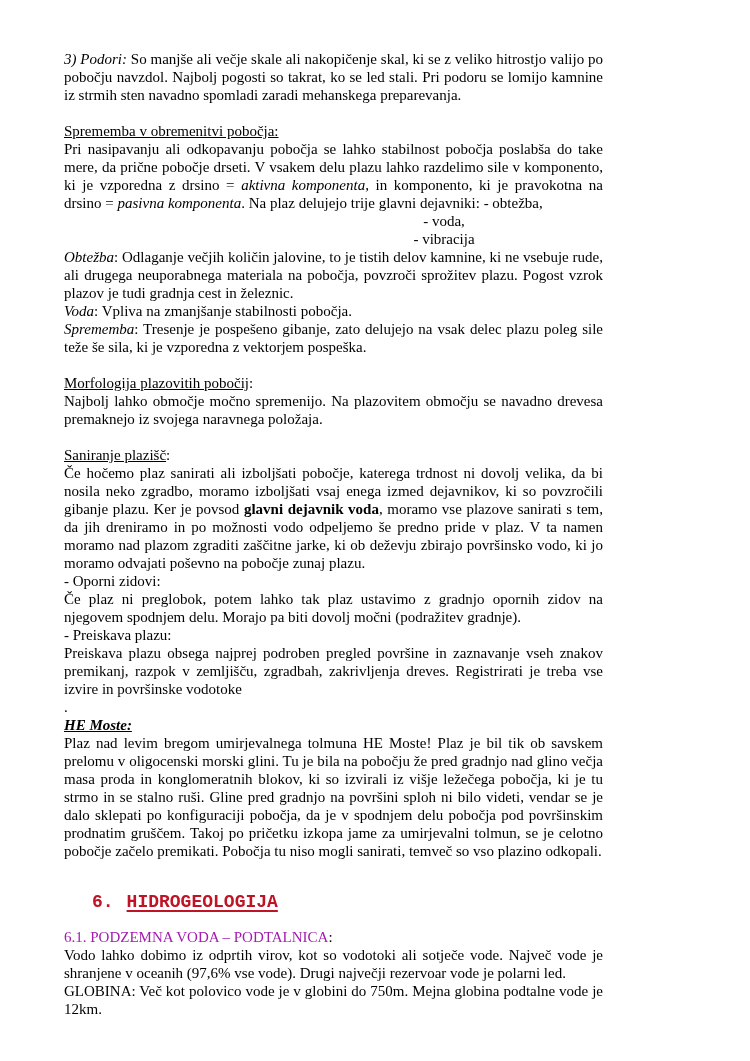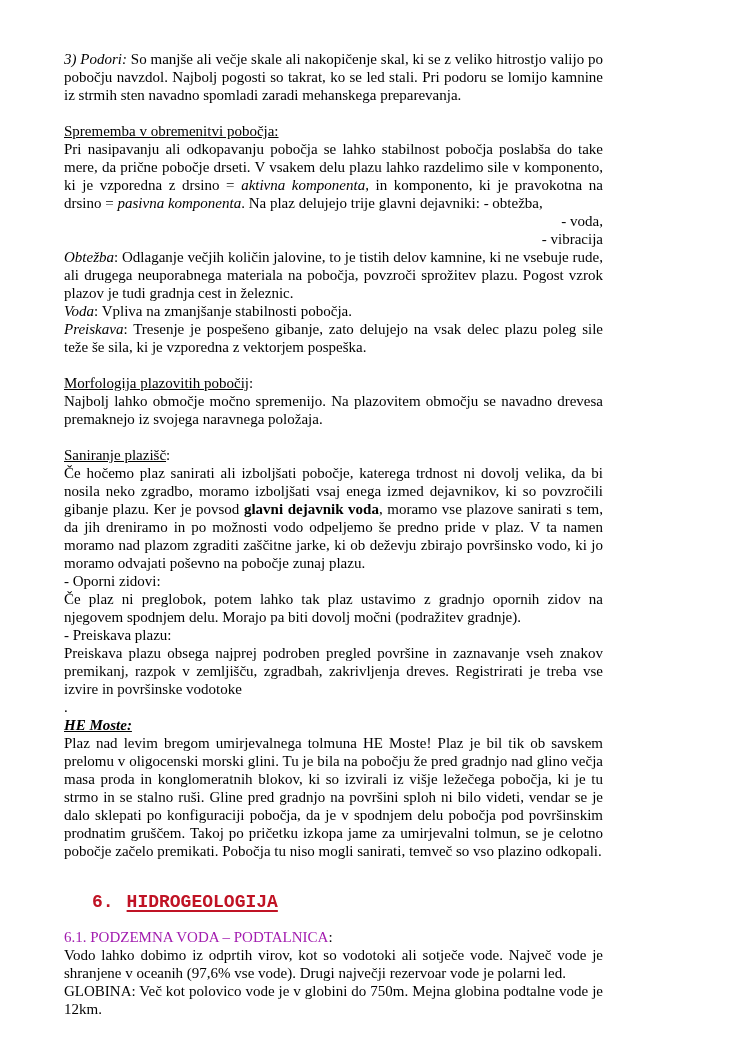--- a/index.html
+++ b/index.html
@@ -13,21 +13,21 @@
   }
   .doc{
     padding:50px 63px 0 64px;
     font-family:"Liberation Serif", serif;
     font-size:15px;
     line-height:18px;
     color:#000000;
   }
   .block{text-align:justify;}
   .left{text-align:left;}
-  .indent{text-align:right;margin-left:221px;}
+  .indent{text-align:center;margin-left:221px;}
   .spacer{height:18px;}
   .h1{
     text-align:left;
     font-size:18px;
     line-height:24px;
     font-weight:bold;
     margin:30px 0 14px 28px;
     font-family:Liberation Mono, monospace;
   }
   .h1 .u{text-decoration-thickness:2px;text-underline-offset:3px;}
@@ -43,21 +43,21 @@
 <div class="page">
   <div class="doc" id="doc">
       <div class="block "><span class="i">3) Podori:</span><span> So manjše ali večje skale ali nakopičenje skal, ki se z veliko hitrostjo valijo po pobočju navzdol. Najbolj pogosti so takrat, ko se led stali. Pri podoru se lomijo kamnine iz strmih sten navadno spomladi zaradi mehanskega preparevanja.</span></div>
       <div class="spacer"></div>
       <div class="block left"><span class="u">Sprememba v obremenitvi pobočja:</span></div>
       <div class="block "><span>Pri nasipavanju ali odkopavanju pobočja se lahko stabilnost pobočja poslabša do take mere, da prične pobočje drseti. V vsakem delu plazu lahko razdelimo sile v komponento, ki je vzporedna z drsino = </span><span class="i">aktivna komponenta</span><span>, in komponento, ki je pravokotna na drsino = </span><span class="i">pasivna komponenta</span><span>. Na plaz delujejo trije glavni dejavniki: - obtežba,</span></div>
       <div class="block indent"><span>- voda,</span></div>
       <div class="block indent"><span>- vibracija</span></div>
       <div class="block "><span class="i">Obtežba</span><span>: Odlaganje večjih količin jalovine, to je tistih delov kamnine, ki ne vsebuje rude, ali drugega neuporabnega materiala na pobočja, povzroči sprožitev plazu. Pogost vzrok plazov je tudi gradnja cest in železnic.</span></div>
       <div class="block "><span class="i">Voda</span><span>: Vpliva na zmanjšanje stabilnosti pobočja.</span></div>
-      <div class="block "><span class="i">Preiskava</span><span>: Tresenje je pospešeno gibanje, zato delujejo na vsak delec plazu poleg sile teže še sila, ki je vzporedna z vektorjem pospeška.</span></div>
+      <div class="block "><span class="i">Sprememba</span><span>: Tresenje je pospešeno gibanje, zato delujejo na vsak delec plazu poleg sile teže še sila, ki je vzporedna z vektorjem pospeška.</span></div>
       <div class="spacer"></div>
       <div class="block left"><span class="u">Morfologija plazovitih pobočij</span><span>:</span></div>
       <div class="block "><span>Najbolj lahko območje močno spremenijo. Na plazovitem območju se navadno drevesa premaknejo iz svojega naravnega položaja.</span></div>
       <div class="spacer"></div>
       <div class="block left"><span class="u">Saniranje plazišč</span><span>:</span></div>
       <div class="block "><span>Če hočemo plaz sanirati ali izboljšati pobočje, katerega trdnost ni dovolj velika, da bi nosila neko zgradbo, moramo izboljšati vsaj enega izmed dejavnikov, ki so povzročili gibanje plazu. Ker je povsod </span><span class="b">glavni dejavnik voda</span><span>, moramo vse plazove sanirati s tem, da jih dreniramo in po možnosti vodo odpeljemo še predno pride v plaz. V ta namen moramo nad plazom zgraditi zaščitne jarke, ki ob deževju zbirajo površinsko vodo, ki jo moramo odvajati poševno na pobočje zunaj plazu.</span></div>
       <div class="block left"><span>- Oporni zidovi:</span></div>
       <div class="block "><span>Če plaz ni preglobok, potem lahko tak plaz ustavimo z gradnjo opornih zidov na njegovem spodnjem delu. Morajo pa biti dovolj močni (podražitev gradnje).</span></div>
       <div class="block left"><span>- Preiskava plazu:</span></div>
       <div class="block "><span>Preiskava plazu obsega najprej podroben pregled površine in zaznavanje vseh znakov premikanj, razpok v zemljišču, zgradbah, zakrivljenja dreves. Registrirati je treba vse izvire in površinske vodotoke</span></div>

